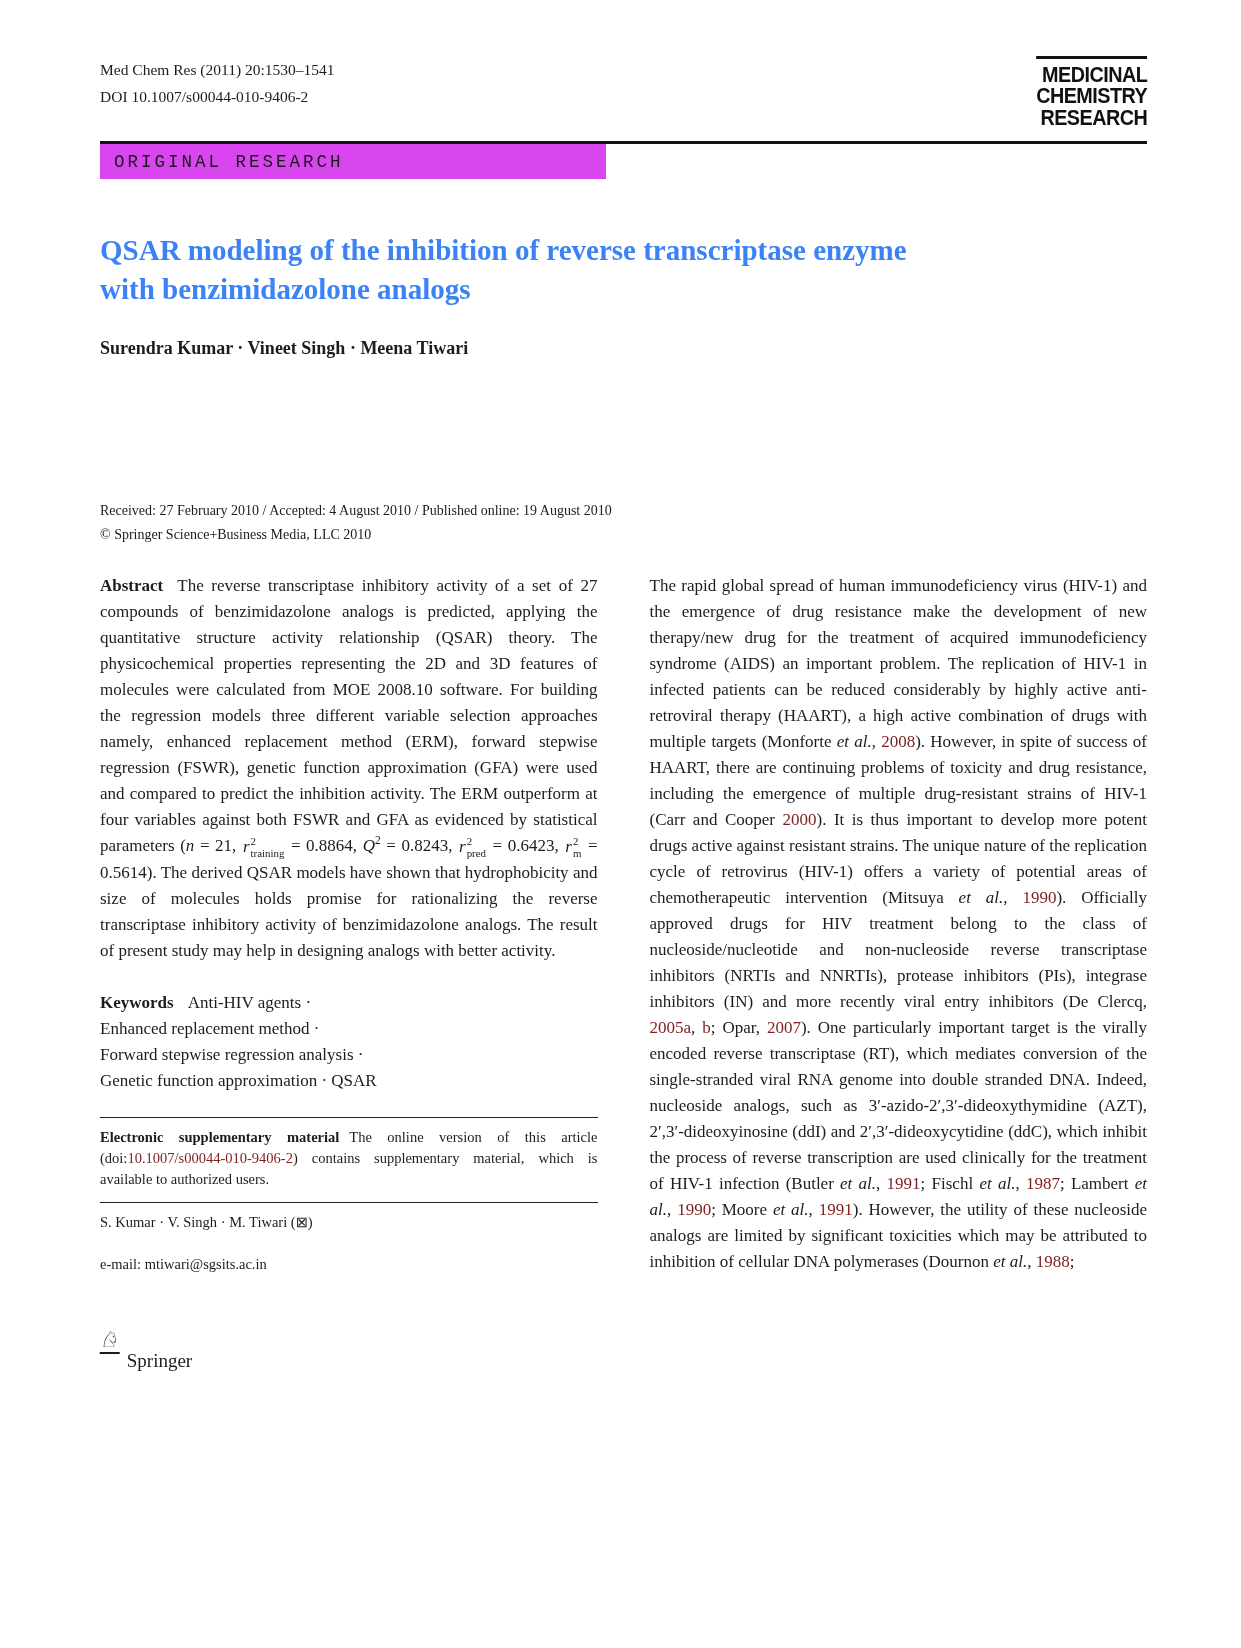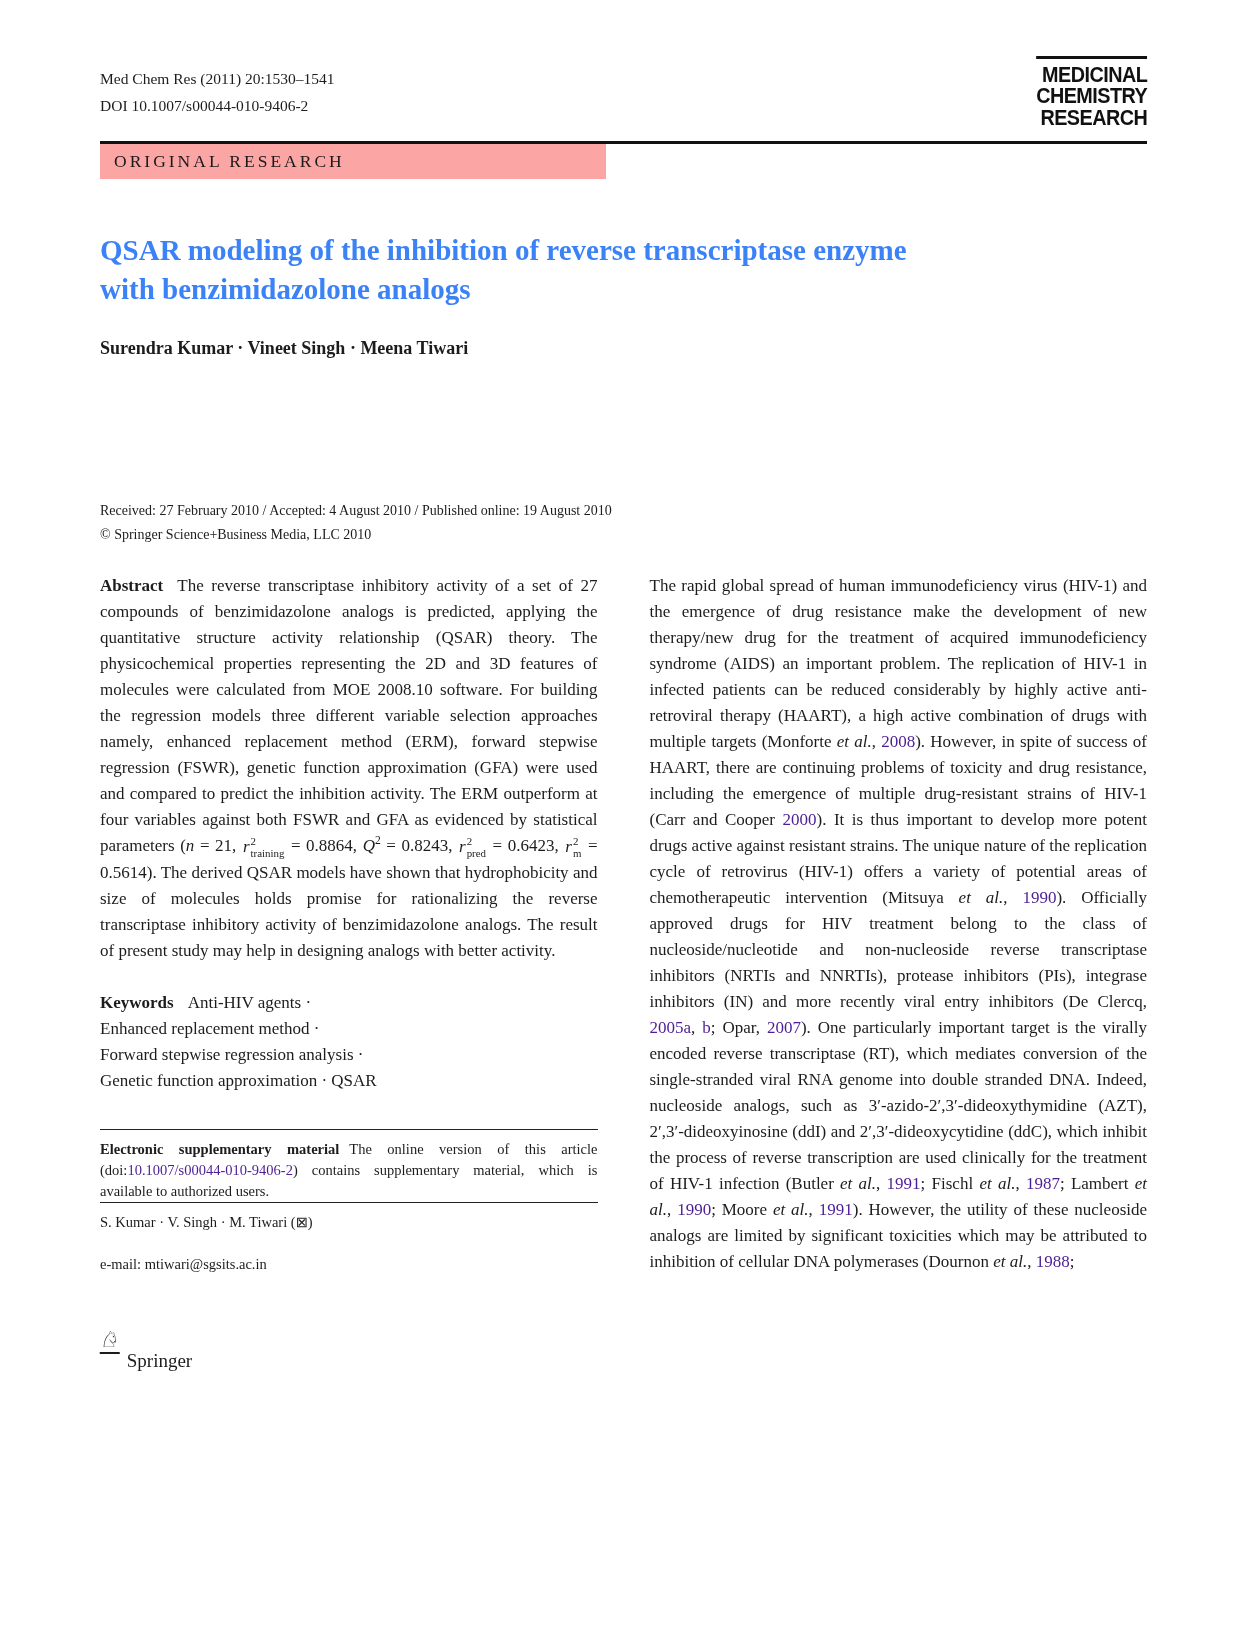--- a/index.html
+++ b/index.html
@@ -7,46 +7,47 @@
     width: 1241px; height: 1648px;
     background: #ffffff;
     color: #1c1c1c;
     font-family: "Liberation Serif", serif;
     overflow: hidden;
     position: relative;
   }
   .page { padding: 56px 94px 0 100px; }
 
   
-  .hdr { display: flex; justify-content: space-between; align-items: center; }
+  .hdr { display: flex; justify-content: space-between; align-items: flex-start; }
   .hdr-left { font-size: 15.5px; line-height: 1.75; }
   .brand {
     font-family: "Liberation Sans", sans-serif;
     font-weight: bold;
     font-size: 22.5px;
     line-height: 0.95;
     letter-spacing: -0.6px;
     text-align: right;
     border-top: 3px solid #111;
     padding-top: 5px;
     transform: scaleX(0.88);
     transform-origin: 100% 0;
     color: #111;
   }
 
   
   .banner-rule { border-top: 3px solid #111; margin-top: 13px; }
   .banner-box {
     width: 492px; height: 35px;
-    background: #fca5a5;
+    background: #d946ef;
     display: flex; align-items: center;
     padding-left: 14px;
     font-size: 17.5px;
     letter-spacing: 3px;
     color: #1a1a1a;
+    font-family: Liberation Mono, monospace;
   }
 
   
   .title {
     margin-top: 52px;
     font-size: 29px;
     font-weight: bold;
     line-height: 1.33;
     color: #3b82f6;
   }
@@ -67,38 +68,38 @@
     line-height: 1.53;
     text-align: justify;
     margin: 0;
   }
   .para-label { font-weight: bold; padding-right: 14px; }
   .keywords { margin-top: 26px; }
   .intro-heading { font-size: 17.5px; font-weight: bold; margin: 0 0 26px 0; }
 
   
   .rt-i { font-style: italic; }
-  .rt-link { color: #4c1d95; }
+  .rt-link { color: #7f1d1d; }
   .rt-sup { vertical-align: super; font-size: 0.68em; line-height: 0; }
   .supsub { display: inline-flex; vertical-align: middle; margin: 0 1px; }
   .ss-base { font-style: italic; align-self: center; }
   .ss-stack { display: flex; flex-direction: column; justify-content: center;
               font-size: 0.64em; line-height: 1.12; margin-left: 1px; font-style: normal; }
 
   
   .esm-wrap { margin-top: auto; }
   .note {
     border-top: 1.5px solid #222;
     padding-top: 9px;
     font-size: 14.5px;
     line-height: 1.45;
     text-align: justify;
     margin: 0;
   }
-  .note + .note { }
+  .note + .note { margin-top: 12px; }
   .note .para-label { padding-right: 10px; }
 
   
   .foot { margin-top: 36px; display: flex; align-items: center; gap: 7px; }
   .springer-icon {
     font-size: 22px; line-height: 1;
     transform: scaleX(-1);
     display: inline-block;
     border-bottom: 2px solid #1c1c1c;
     padding-bottom: 1px;

